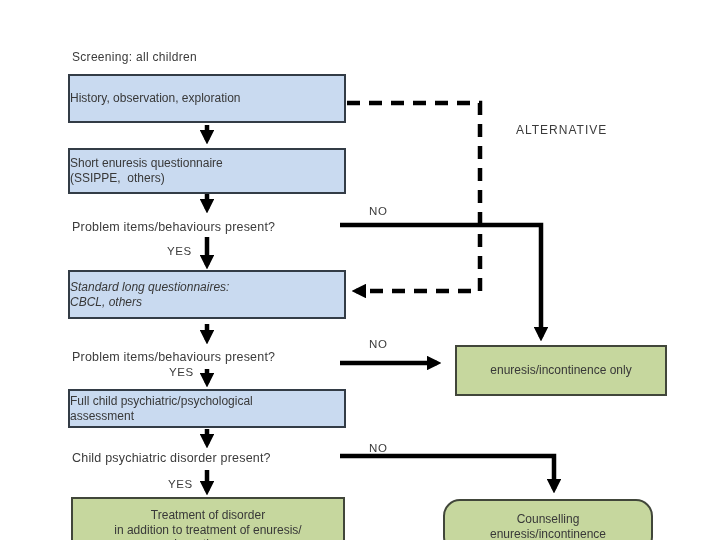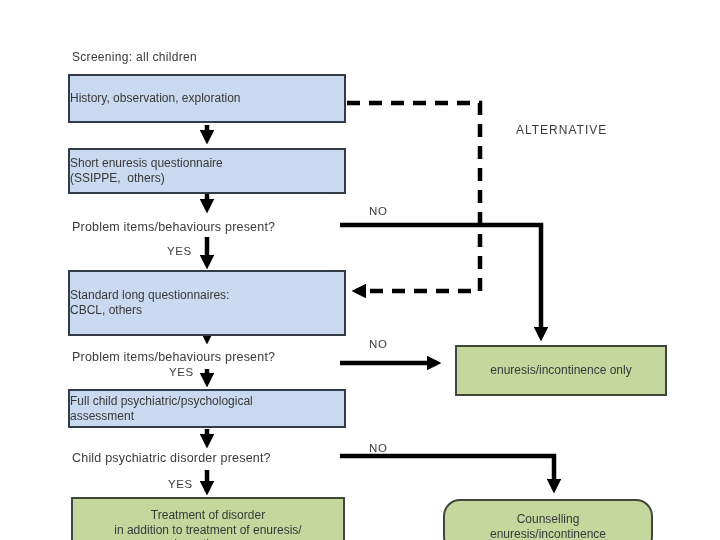--- a/index.html
+++ b/index.html
@@ -38,21 +38,21 @@
   }
   .lbl {
     position: absolute; font-size: 11.5px; letter-spacing: 0.6px; color: #3b3b3b;
   }
   .alt-lbl {
     position: absolute; font-size: 12px; letter-spacing: 1px; color: #3b3b3b;
   }
   
   #box-history            { left: 68px;  top: 33px;  width: 278px; height: 49px; }
   #box-short-screening    { left: 68px;  top: 107px; width: 278px; height: 46px; }
-  #box-standard-long      { left: 68px;  top: 229px; width: 278px; height: 66px; }
+  #box-standard-long      { left: 68px;  top: 229px; width: 278px; height: 49px; font-style: italic; }
   #box-full-assessment    { left: 68px;  top: 348px; width: 278px; height: 39px; }
   #box-treatment-disorder { left: 71px;  top: 456px; width: 274px; height: 66px; }
   #box-treatment-only     { left: 455px; top: 304px; width: 212px; height: 51px; }
   #box-counselling        { left: 443px; top: 458px; width: 210px; height: 55px; border-radius: 17px; }
   
   #q1 { left: 72px; top: 179px; }
   #q2 { left: 72px; top: 309px; }
   #q3 { left: 72px; top: 410px; }
   
   #yes-1 { left: 167px; top: 204px; }

